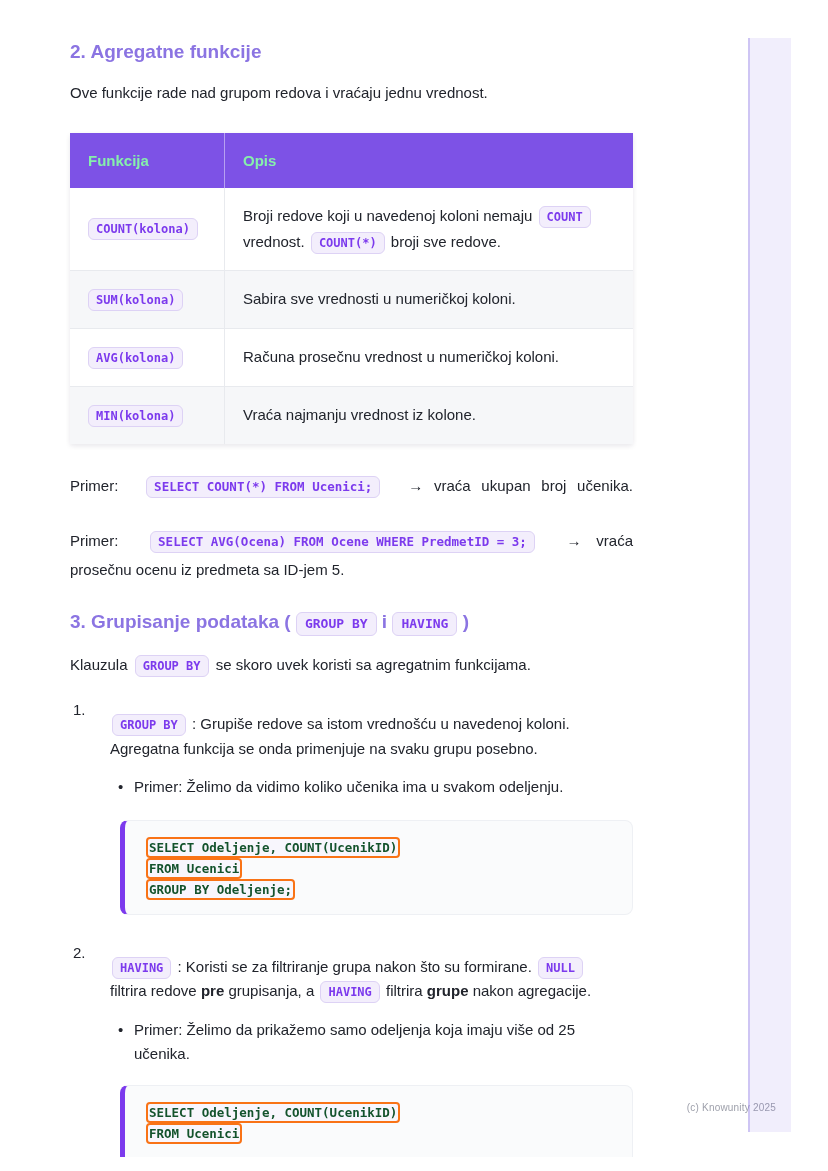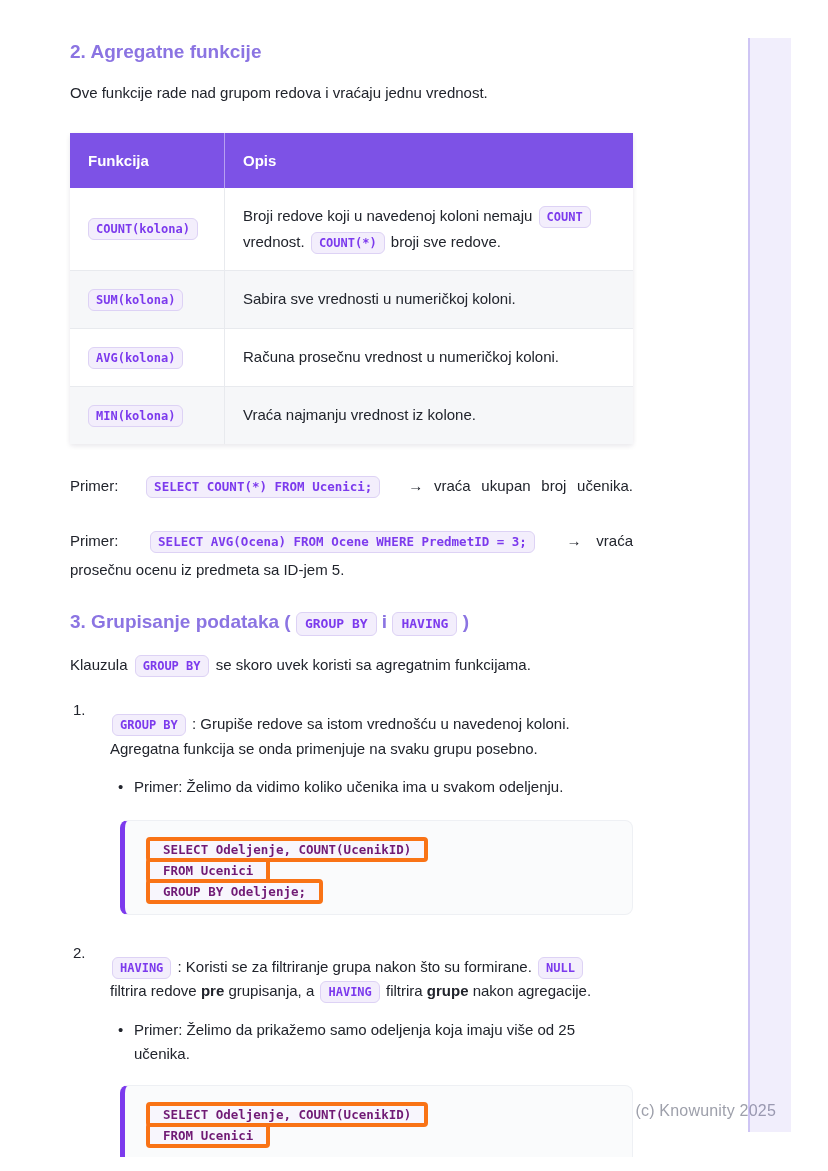--- a/index.html
+++ b/index.html
@@ -26,21 +26,21 @@
   }
   h2 .chip{font-size:13px;padding:3px 8px;}
   .primer .chip{font-size:12.5px;white-space:normal;}
 
   
   .agg-table{
     margin-top:31px;width:563px;border-radius:2px;
     box-shadow:0 2px 5px rgba(25,20,60,0.10);
     background:#fff;
   }
-  .thead{display:flex;background:#7d52e6;color:#ffffff;height:55px;}
+  .thead{display:flex;background:#7d52e6;color:#86efac;height:55px;}
   .th{display:flex;align-items:center;font-size:15px;font-weight:700;}
   .col1{width:155px;box-sizing:border-box;padding-left:18px;}
   .col2{flex:1;box-sizing:border-box;padding-left:18px;padding-right:20px;}
   .thead .col1{border-right:1px solid rgba(255,255,255,0.45);}
   .tr{display:flex;border-top:1px solid #e8eaee;min-height:57px;background:#fff;}
   .tr:first-of-type{border-top:none;}
   .tr.alt{background:#f6f7f9;justify-content:center;}
   .td{display:flex;align-items:center;box-sizing:border-box;}
   .td.col1{border-right:1px solid #e8eaee;}
   .td.desc{display:block;font-size:15px;line-height:26px;padding-top:15px;padding-bottom:15px;}
@@ -72,35 +72,35 @@
     margin-top:20px;margin-left:24px;
     background:#fafbfc;border:1px solid #eef0f4;border-left:5px solid #7c3aed;
     border-radius:8px;box-sizing:border-box;
     padding:16px 16px 14px 21px;
   }
   .cb-clip{height:72px;overflow:hidden;margin-top:18px;}
   .cb-clip .codeblock{margin-top:0;height:100px;border-bottom-left-radius:0;border-bottom-right-radius:0;}
   .code-line{height:21px;}
   .code-chip{
     display:inline-block;font-family:"DejaVu Sans Mono", monospace;
-    font-size:12.5px;font-weight:700;color:#701a75;
-    background:#f8f6fd;border:4px solid #f97316;border-radius:4px;
-    padding:0 13px;line-height:17px;
+    font-size:12.5px;font-weight:700;color:#14532d;
+    background:#f8f6fd;border:2px solid #f97316;border-radius:4px;
+    padding:0 1px;line-height:17px;
   }
 
   
   .stripe{
     position:absolute;left:748px;top:38px;width:41px;height:1094px;
     background:rgba(131,104,232,0.11);
     border-left:2.5px solid rgba(140,120,230,0.35);
     z-index:5;pointer-events:none;
   }
   .footer{
     position:absolute;top:1102px;right:52px;
-    font-size:16px;color:#9ea0ab;letter-spacing:0.2px;z-index:2;
+    font-size:10px;color:#9ea0ab;letter-spacing:0.2px;z-index:2;
   }
   strong{font-weight:700;}
 </style>
 </head>
 <body>
 
 <div class="page">
   <div class="content">
 
     <h2 class="sec">2. Agregatne funkcije</h2>

